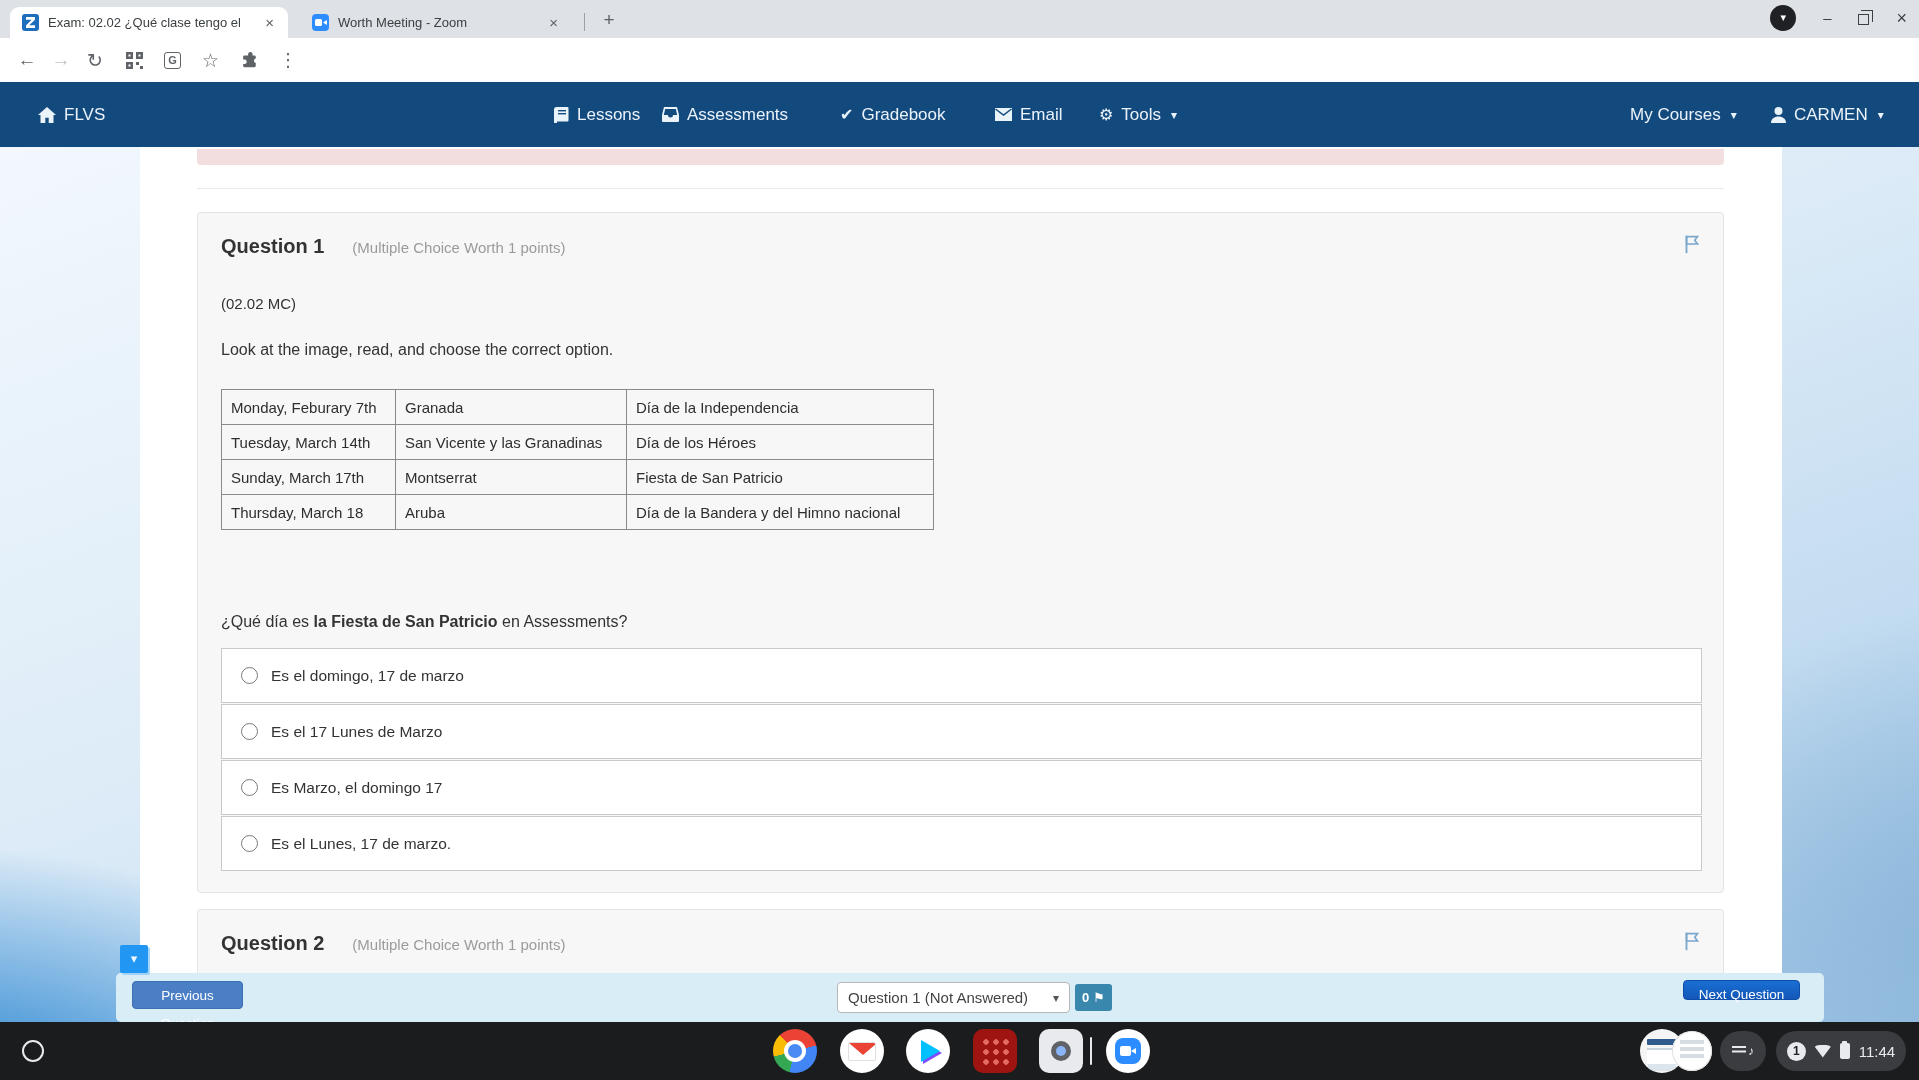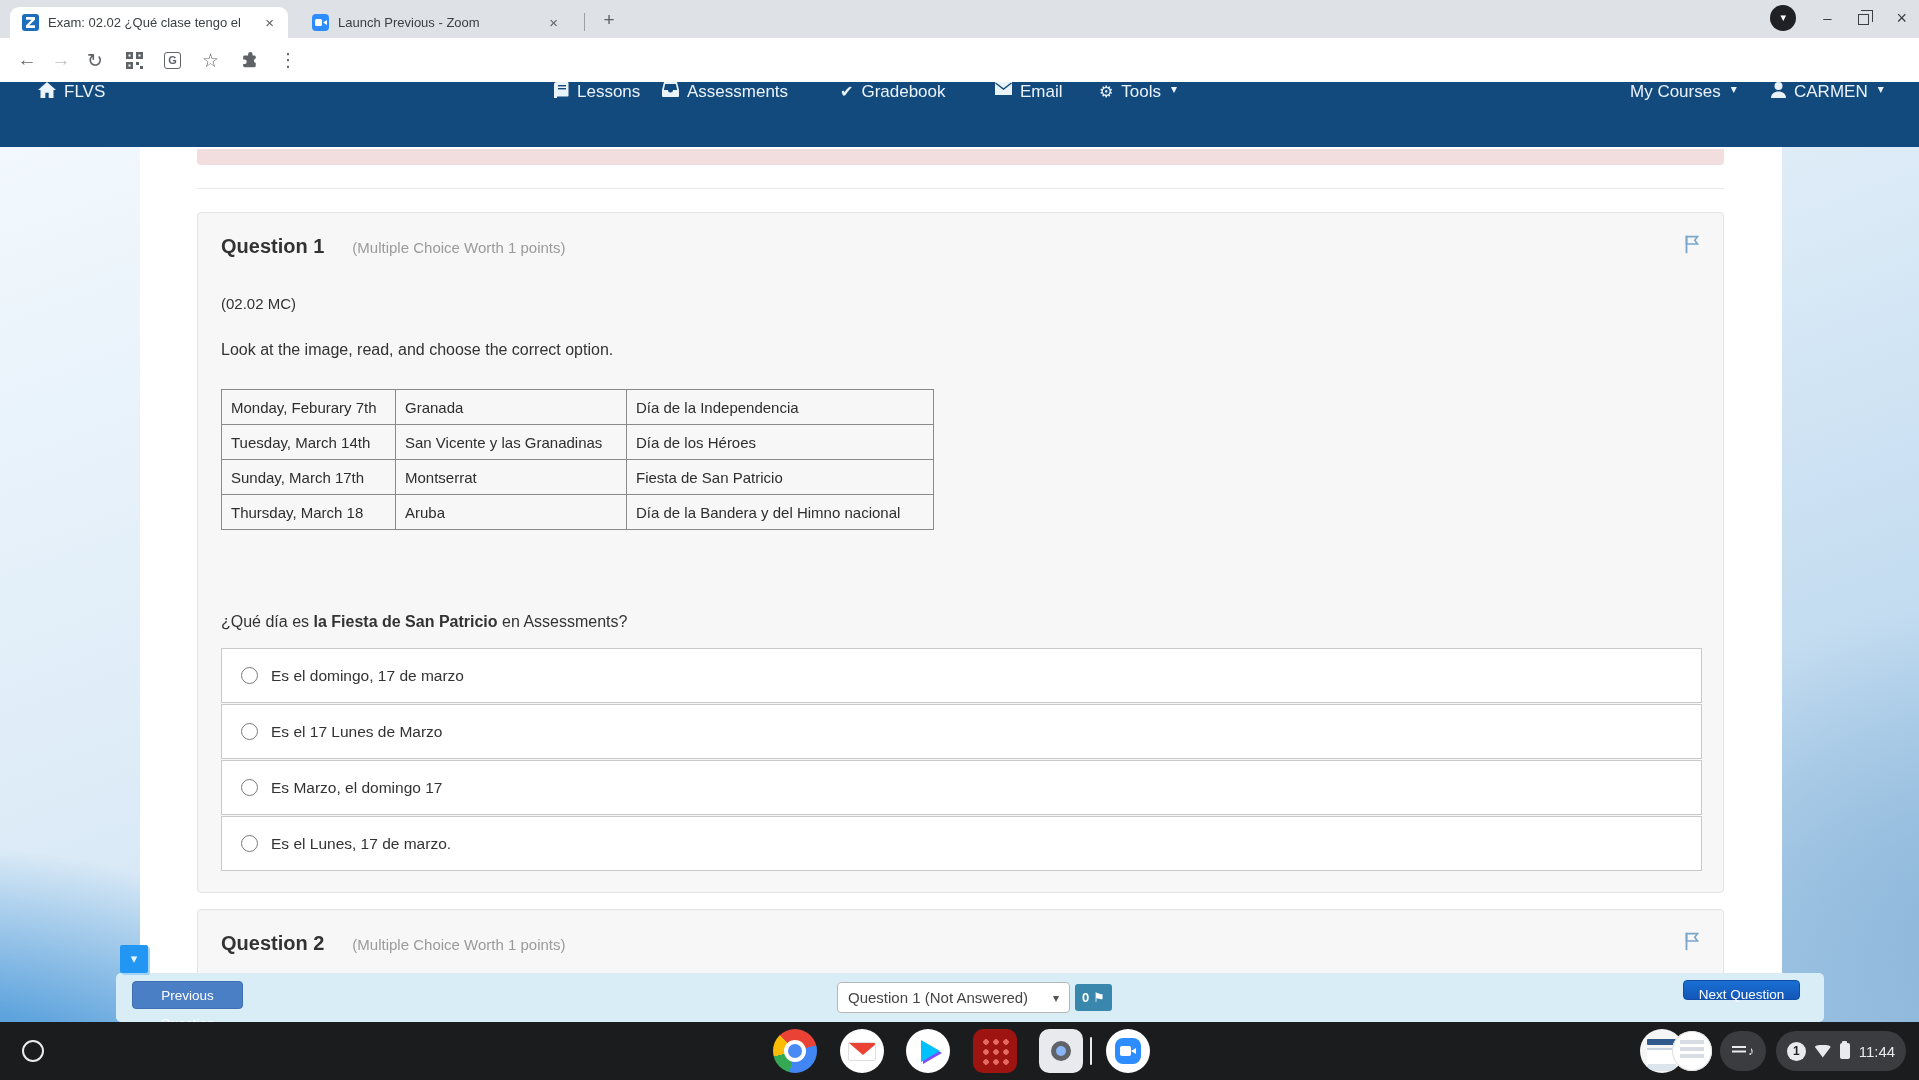--- a/index.html
+++ b/index.html
@@ -36,21 +36,21 @@
   .lock-icon { margin-right:10px; display:flex; }
   .url { font-size:14.5px; white-space:nowrap; overflow:hidden; }
   .url .domain { color:#202124; }
   .url .rest { color:#5f6368; }
   .tool-icons { display:flex; align-items:center; gap:21px; margin-left:14px; }
   .ticon { color:#5f6368; font-size:17px; cursor:pointer; display:flex; align-items:center; }
   .translate-box { width:17px; height:17px; border:1.8px solid #5f6368; border-radius:3px; font-size:11px; font-weight:bold; color:#5f6368; text-align:center; line-height:14px; }
 
   
   .navbar { position:absolute; left:0; top:82px; width:1919px; height:65px; background:#134a7e; color:#eaf2fa; font-size:17px; }
-  .nav-item { position:absolute; top:0; height:65px; display:flex; align-items:flex-start; gap:8px; cursor:pointer; white-space:nowrap; }
+  .nav-item { position:absolute; top:0; height:65px; display:flex; align-items:center; gap:8px; cursor:pointer; white-space:nowrap; }
   .nav-item svg { flex:0 0 auto; }
   .nav-caret { font-size:12px; margin-left:2px; }
   .nav-glyph { font-size:16px; }
 
   
   .viewport { position:absolute; left:0; top:147px; width:1919px; height:875px;
     background:
       radial-gradient(ellipse 900px 500px at -5% 115%, #1d74cf 0%, #5fa4dd 30%, rgba(190,220,243,0) 62%),
       radial-gradient(ellipse 700px 600px at 103% 90%, #8cb6d9 0%, rgba(190,215,238,0) 55%),
       linear-gradient(160deg, #f2f8fd 0%, #dcebf7 45%, #c2dbf0 75%, #9cc4e6 100%);
@@ -138,21 +138,21 @@
 <div class="screen">
 
   <div class="tabstrip">
     <div class="tab active" style="left:10px">
       <span class="favicon flvs"></span>
       <span class="tab-title">Exam: 02.02 ¿Qué clase tengo el</span>
       <span class="tab-close">×</span>
     </div>
     <div class="tab inactive" style="left:300px">
       <span class="favicon zoomapp"></span>
-      <span class="tab-title">Launch Previous - Zoom</span>
+      <span class="tab-title">Worth Meeting - Zoom</span>
       <span class="tab-close">×</span>
     </div>
     <div class="tab-sep" style="left:584px"></div>
     <div class="newtab-btn">+</div>
     <div class="winctl">
       <span class="tab-search">▾</span>
       <span class="wbtn">–</span>
       <span class="wbtn"><span class="restore-glyph"></span></span>
       <span class="wbtn" style="font-size:18px">×</span>
     </div>

